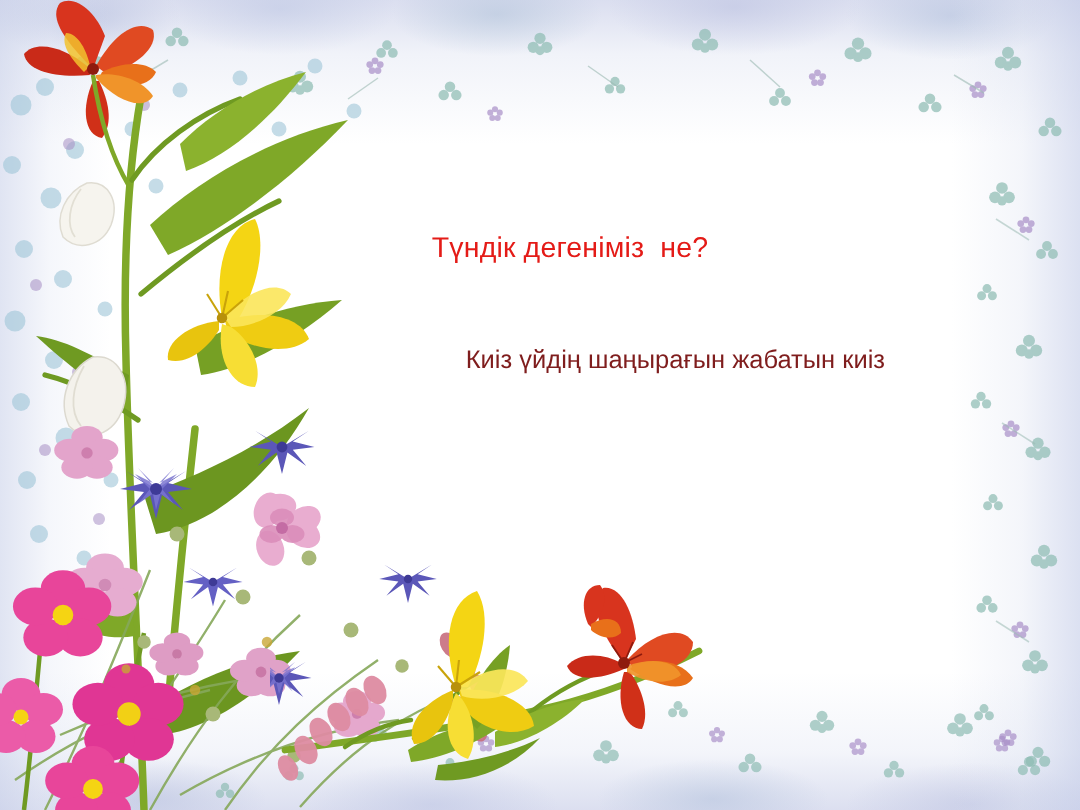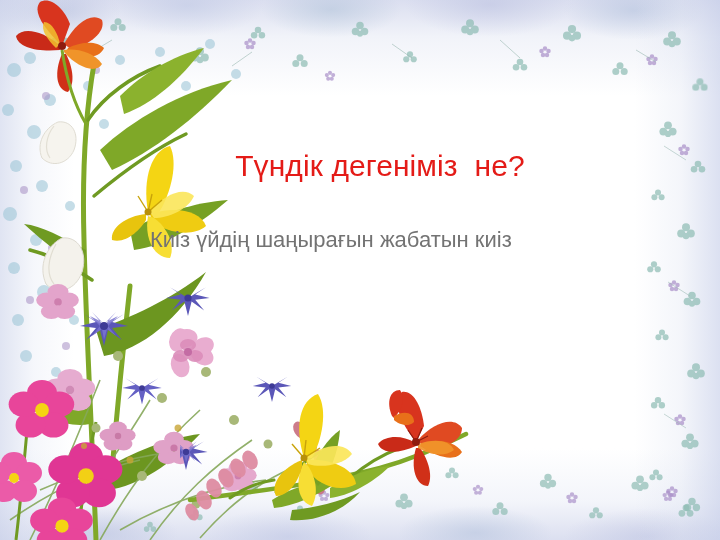--- a/index.html
+++ b/index.html
@@ -52,33 +52,33 @@
   .art { position:absolute; }
 
   
   .content {
     position:absolute; left:0; top:0; width:720px; height:540px;
   }
   .title {
     position:absolute;
     left:120px; top:150px; width:520px;
     text-align:center;
-    font-size:30px;
+    font-size:19px;
     line-height:32px;
     color:#E41B17;
     letter-spacing:.1px;
     white-space:pre;
   }
   .body-text {
     position:absolute;
     left:150px; top:226px; width:440px;
-    text-align:left;
-    font-size:22px;
+    text-align:right;
+    font-size:17px;
     line-height:28px;
-    color:#737373;
+    color:#7f1d1d;
   }
 </style>
 </head>
 <body>
 
 <div class="slide">
 
   <div class="border-layer">
 
     <div class="wash-top"></div>

